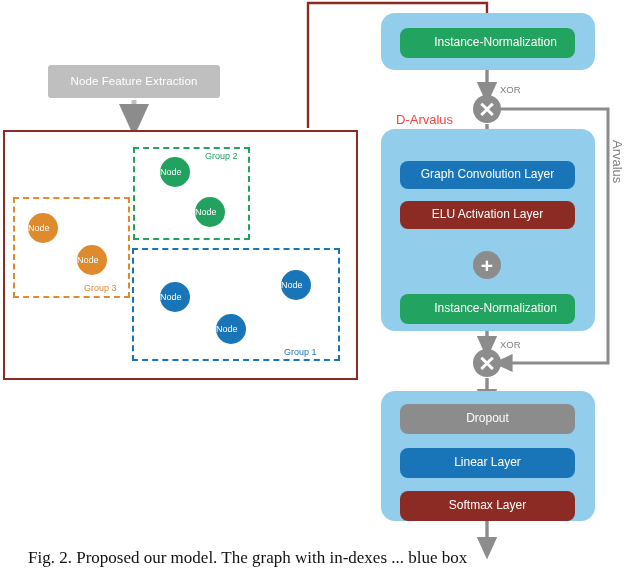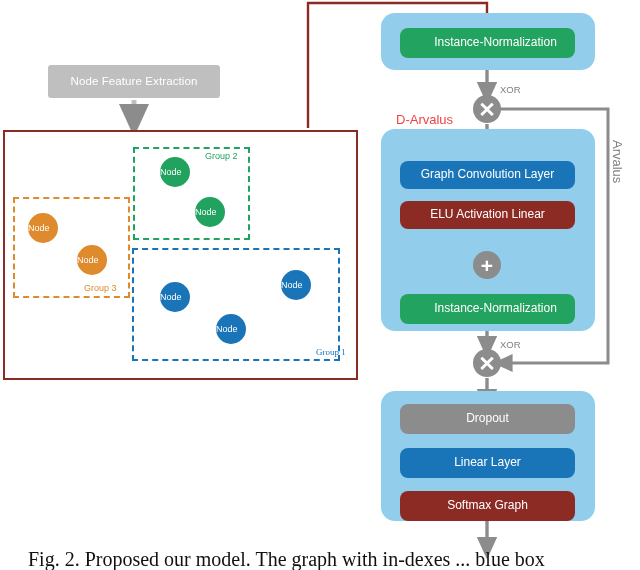--- a/index.html
+++ b/index.html
@@ -134,21 +134,21 @@
     font-size: 21px;
     font-weight: bold;
     line-height: 1;
   }
   .caption {
     position: absolute;
     left: 28px;
     top: 548px;
     width: 600px;
     font-family: "Liberation Serif", serif;
-    font-size: 20px;
+    font-size: 17px;
     color: #111111;
     white-space: nowrap;
     overflow: hidden;
   }
 </style>
 </head>
 <body>
 
 <div id="stage">
 
@@ -210,21 +210,21 @@
   <div class="nodebox nfe" style="left:48px; top:65px; width:172px; height:33px;">
     <span>Node Feature Extraction</span>
   </div>
 
   <div class="redbox" style="left:3px; top:130px; width:355px; height:250px;"></div>
 
   <div class="dashbox db-green" style="left:133px; top:147px; width:117px; height:93px;"></div>
   <div class="grp-label gl-green" style="left:205px; top:151px;">Group 2</div>
 
   <div class="dashbox db-blue" style="left:132px; top:248px; width:208px; height:113px;"></div>
-  <div class="grp-label gl-blue" style="left:316px; top:347px;font-family:Liberation Serif, serif;">Group 1</div>
+  <div class="grp-label gl-blue" style="left:284px; top:347px;">Group 1</div>
 
   <div class="dashbox db-orng" style="left:13px; top:197px; width:117px; height:101px;"></div>
   <div class="grp-label gl-orng" style="left:84px; top:283px;">Group 3</div>
 
   <div class="gnode n-green" style="left:160px; top:157px;">
     <span>Node</span>
   </div>
   <div class="gnode n-green" style="left:195px; top:197px;">
     <span>Node</span>
   </div>
@@ -259,21 +259,21 @@
   <div class="lbl" style="left:396px; top:112px;">D-Arvalus</div>
 
   <div class="lbl-vert" style="left:625px; top:140px;">Arvalus</div>
 
   <div class="container-blue" style="left:381px; top:129px; width:214px; height:202px;"></div>
 
   <div class="nodebox bluebx" style="left:400px; top:161px; width:175px; height:28px; font-size:12px;">
     <span>Graph Convolution Layer</span>
   </div>
   <div class="nodebox darkred" style="left:400px; top:201px; width:175px; height:28px; font-size:12px;">
-    <span>ELU Activation Linear</span>
+    <span>ELU Activation Layer</span>
   </div>
 
   <div class="opcircle" style="left:473px; top:251px;">
     <span>+</span>
   </div>
 
   <div class="nodebox green" style="left:400px; top:294px; width:175px; height:30px; font-size:12px;">
     <span>Instance-Normalization</span>
   </div>
 
@@ -283,18 +283,18 @@
   <div class="lbl-xor" style="left:500px; top:339px;">XOR</div>
 
   <div class="container-blue" style="left:381px; top:391px; width:214px; height:130px;"></div>
   <div class="nodebox bluebx" style="left:400px; top:448px; width:175px; height:30px; font-size:12px;">
     <span>Linear Layer</span>
   </div>
   <div class="nodebox gray" style="left:400px; top:404px; width:175px; height:30px; font-size:12px;">
     <span>Dropout</span>
   </div>
   <div class="nodebox darkred" style="left:400px; top:491px; width:175px; height:30px; font-size:12px;">
-    <span>Softmax Graph</span>
+    <span>Softmax Layer</span>
   </div>
 
   <div class="caption">Fig. 2.  Proposed our model. The graph with in-dexes ... blue box</div>
 
 </div>
 
 </body></html>

